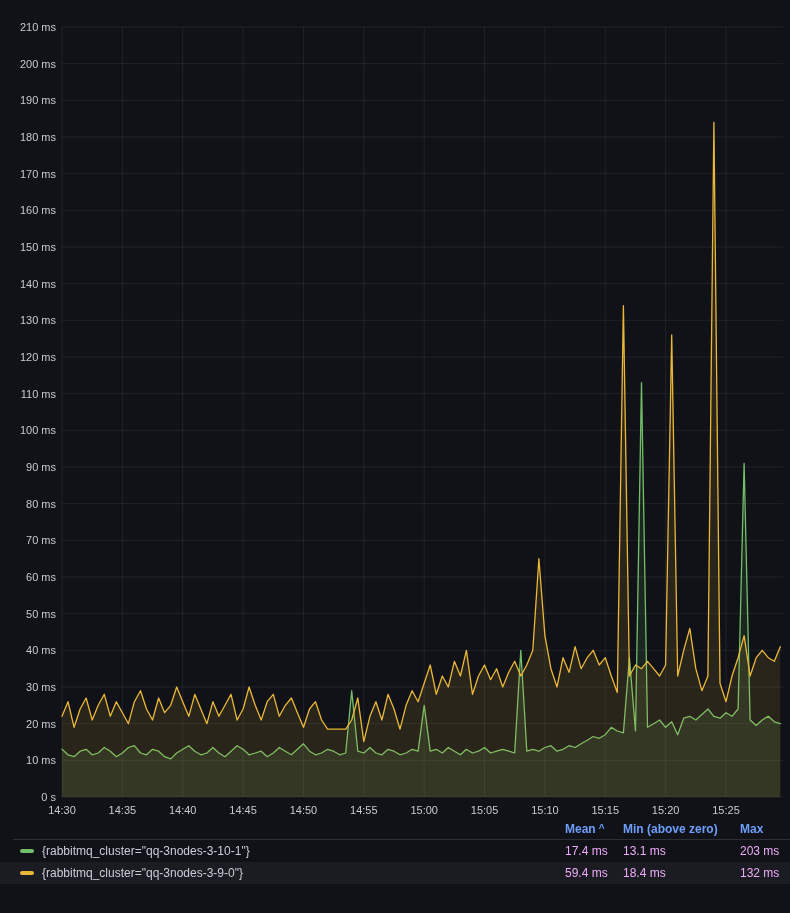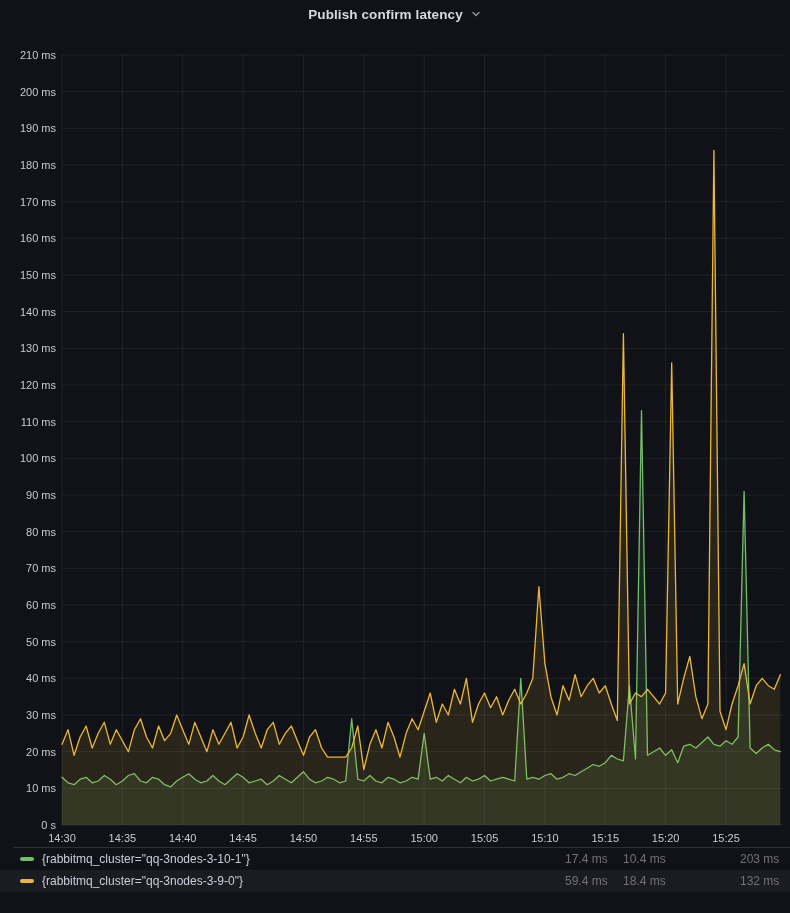--- a/index.html
+++ b/index.html
@@ -45,36 +45,28 @@
   .legend-row.alt { background:rgba(204,204,220,.055); }
   .series-cell { display:flex; align-items:center; padding-left:20px; min-width:0; }
   .swatch {
     width:14px; height:4px; border-radius:2px; margin-right:8px; flex:0 0 14px;
     cursor:pointer;
   }
   .series-name {
     color:#CCCCDC; cursor:pointer; white-space:nowrap; overflow:hidden;
     text-overflow:ellipsis;
   }
-  .val { color:#737373; }
+  .val { color:#f0abfc; }
   .caret { font-size:10px; margin-left:3px; position:relative; top:-1px; }
 </style>
 </head>
 <body>
 
 <div class="panel">
 
-  <div class="panel-header">
-    <span class="panel-title">Publish confirm latency</span>
-    <span class="chev">
-      <svg width="12" height="12" viewBox="0 0 12 12">
-          <polyline points="3,4.5 6,7.5 9,4.5" fill="none" stroke="currentColor" stroke-width="1.6" stroke-linecap="round" stroke-linejoin="round"></polyline>
-        </svg>
-    </span>
-  </div>
 
   <div class="chart-wrap">
     <svg id="chart-svg" width="790" height="819" viewBox="0 0 790 819">
         <line x1="62" x2="783" y1="797" y2="797" stroke="rgba(204,204,220,0.09)" stroke-width="1"></line>
         <line x1="62" x2="783" y1="760.3333333333334" y2="760.3333333333334" stroke="rgba(204,204,220,0.09)" stroke-width="1"></line>
         <line x1="62" x2="783" y1="723.6666666666666" y2="723.6666666666666" stroke="rgba(204,204,220,0.09)" stroke-width="1"></line>
         <line x1="62" x2="783" y1="687" y2="687" stroke="rgba(204,204,220,0.09)" stroke-width="1"></line>
         <line x1="62" x2="783" y1="650.3333333333334" y2="650.3333333333334" stroke="rgba(204,204,220,0.09)" stroke-width="1"></line>
         <line x1="62" x2="783" y1="613.6666666666666" y2="613.6666666666666" stroke="rgba(204,204,220,0.09)" stroke-width="1"></line>
         <line x1="62" x2="783" y1="577" y2="577" stroke="rgba(204,204,220,0.09)" stroke-width="1"></line>
@@ -140,29 +132,35 @@
         <text x="665.6363636363636" y="814" text-anchor="middle" font-size="11px" fill="#C8C9D3">15:20</text>
         <text x="726" y="814" text-anchor="middle" font-size="11px" fill="#C8C9D3">15:25</text>
         <polygon points="62.0,797 62.0,749.3 68.0,754.8 74.1,756.7 80.1,751.2 86.1,749.3 92.2,754.8 98.2,753.0 104.3,747.5 110.3,751.2 116.3,756.7 122.4,753.0 128.4,747.5 134.4,745.7 140.5,753.0 146.5,754.8 152.5,749.3 158.6,751.2 164.6,756.7 170.7,758.9 176.7,753.0 182.7,749.3 188.8,745.7 194.8,751.2 200.8,754.8 206.9,753.0 212.9,747.5 218.9,753.0 225.0,756.7 231.0,751.2 237.1,745.7 243.1,749.3 249.1,754.8 255.2,753.0 261.2,751.2 267.2,756.7 273.3,753.0 279.3,747.5 285.3,751.2 291.4,754.8 297.4,749.3 303.5,743.8 309.5,751.2 315.5,754.8 321.6,753.0 327.6,749.3 333.6,751.2 339.7,754.8 345.7,753.0 351.7,690.7 357.8,751.2 363.8,753.0 369.9,747.5 375.9,753.0 381.9,754.8 388.0,749.3 394.0,751.2 400.0,754.8 406.1,753.0 412.1,749.3 418.1,751.2 424.2,705.3 430.2,751.2 436.3,749.3 442.3,753.0 448.3,747.5 454.4,751.2 460.4,754.8 466.4,749.3 472.5,753.0 478.5,751.2 484.5,747.5 490.6,753.0 496.6,751.2 502.7,749.3 508.7,751.2 514.7,753.0 520.8,650.3 526.8,751.2 532.8,749.3 538.9,751.2 544.9,747.5 550.9,745.7 557.0,751.2 563.0,749.3 569.1,745.7 575.1,747.5 581.1,743.8 587.2,740.2 593.2,736.5 599.2,738.3 605.3,734.7 611.3,727.3 617.3,731.0 623.4,732.8 629.4,657.7 635.5,731.0 641.5,382.7 647.5,727.3 653.6,723.7 659.6,720.0 665.6,727.3 671.7,721.8 677.7,734.7 683.7,718.2 689.8,716.3 695.8,720.0 701.9,714.5 707.9,709.0 713.9,716.3 720.0,718.2 726.0,712.7 732.0,716.3 738.1,709.0 744.1,463.3 750.1,720.0 756.2,725.5 762.2,720.0 768.3,716.3 774.3,721.8 780.3,723.7 780.3,797" fill="#73BF69" fill-opacity="0.12" stroke="none"></polygon>
         <polyline points="62.0,749.3 68.0,754.8 74.1,756.7 80.1,751.2 86.1,749.3 92.2,754.8 98.2,753.0 104.3,747.5 110.3,751.2 116.3,756.7 122.4,753.0 128.4,747.5 134.4,745.7 140.5,753.0 146.5,754.8 152.5,749.3 158.6,751.2 164.6,756.7 170.7,758.9 176.7,753.0 182.7,749.3 188.8,745.7 194.8,751.2 200.8,754.8 206.9,753.0 212.9,747.5 218.9,753.0 225.0,756.7 231.0,751.2 237.1,745.7 243.1,749.3 249.1,754.8 255.2,753.0 261.2,751.2 267.2,756.7 273.3,753.0 279.3,747.5 285.3,751.2 291.4,754.8 297.4,749.3 303.5,743.8 309.5,751.2 315.5,754.8 321.6,753.0 327.6,749.3 333.6,751.2 339.7,754.8 345.7,753.0 351.7,690.7 357.8,751.2 363.8,753.0 369.9,747.5 375.9,753.0 381.9,754.8 388.0,749.3 394.0,751.2 400.0,754.8 406.1,753.0 412.1,749.3 418.1,751.2 424.2,705.3 430.2,751.2 436.3,749.3 442.3,753.0 448.3,747.5 454.4,751.2 460.4,754.8 466.4,749.3 472.5,753.0 478.5,751.2 484.5,747.5 490.6,753.0 496.6,751.2 502.7,749.3 508.7,751.2 514.7,753.0 520.8,650.3 526.8,751.2 532.8,749.3 538.9,751.2 544.9,747.5 550.9,745.7 557.0,751.2 563.0,749.3 569.1,745.7 575.1,747.5 581.1,743.8 587.2,740.2 593.2,736.5 599.2,738.3 605.3,734.7 611.3,727.3 617.3,731.0 623.4,732.8 629.4,657.7 635.5,731.0 641.5,382.7 647.5,727.3 653.6,723.7 659.6,720.0 665.6,727.3 671.7,721.8 677.7,734.7 683.7,718.2 689.8,716.3 695.8,720.0 701.9,714.5 707.9,709.0 713.9,716.3 720.0,718.2 726.0,712.7 732.0,716.3 738.1,709.0 744.1,463.3 750.1,720.0 756.2,725.5 762.2,720.0 768.3,716.3 774.3,721.8 780.3,723.7" fill="none" stroke="#73BF69" stroke-width="1.3" stroke-linejoin="round" stroke-linecap="round"></polyline>
         <polygon points="62.0,797 62.0,716.3 68.0,701.7 74.1,727.3 80.1,709.0 86.1,698.0 92.2,720.0 98.2,705.3 104.3,694.3 110.3,716.3 116.3,701.7 122.4,712.7 128.4,723.7 134.4,701.7 140.5,690.7 146.5,709.0 152.5,720.0 158.6,698.0 164.6,712.7 170.7,705.3 176.7,687.0 182.7,701.7 188.8,716.3 194.8,694.3 200.8,709.0 206.9,723.7 212.9,701.7 218.9,716.3 225.0,705.3 231.0,694.3 237.1,720.0 243.1,709.0 249.1,687.0 255.2,705.3 261.2,720.0 267.2,701.7 273.3,694.3 279.3,716.3 285.3,705.3 291.4,698.0 297.4,712.7 303.5,727.3 309.5,709.0 315.5,701.7 321.6,720.0 327.6,729.2 333.6,729.2 339.7,729.2 345.7,729.2 351.7,720.0 357.8,698.0 363.8,741.6 369.9,716.3 375.9,701.7 381.9,720.0 388.0,694.3 394.0,709.0 400.0,729.2 406.1,705.3 412.1,690.7 418.1,701.7 424.2,683.3 430.2,665.0 436.3,694.3 442.3,676.0 448.3,687.0 454.4,661.3 460.4,676.0 466.4,650.3 472.5,694.3 478.5,676.0 484.5,665.0 490.6,679.7 496.6,668.7 502.7,687.0 508.7,672.3 514.7,661.3 520.8,676.0 526.8,665.0 532.8,650.3 538.9,558.7 544.9,635.7 550.9,668.7 557.0,687.0 563.0,657.7 569.1,672.3 575.1,646.7 581.1,668.7 587.2,657.7 593.2,650.3 599.2,665.0 605.3,657.7 611.3,676.0 617.3,692.5 623.4,305.7 629.4,676.0 635.5,665.0 641.5,668.7 647.5,661.3 653.6,668.7 659.6,676.0 665.6,665.0 671.7,335.0 677.7,676.0 683.7,650.3 689.8,628.3 695.8,668.7 701.9,690.7 707.9,676.0 713.9,122.3 720.0,683.3 726.0,701.7 732.0,676.0 738.1,657.7 744.1,635.7 750.1,676.0 756.2,657.7 762.2,650.3 768.3,657.7 774.3,661.3 780.3,646.7 780.3,797" fill="#EAB839" fill-opacity="0.12" stroke="none"></polygon>
         <polyline points="62.0,716.3 68.0,701.7 74.1,727.3 80.1,709.0 86.1,698.0 92.2,720.0 98.2,705.3 104.3,694.3 110.3,716.3 116.3,701.7 122.4,712.7 128.4,723.7 134.4,701.7 140.5,690.7 146.5,709.0 152.5,720.0 158.6,698.0 164.6,712.7 170.7,705.3 176.7,687.0 182.7,701.7 188.8,716.3 194.8,694.3 200.8,709.0 206.9,723.7 212.9,701.7 218.9,716.3 225.0,705.3 231.0,694.3 237.1,720.0 243.1,709.0 249.1,687.0 255.2,705.3 261.2,720.0 267.2,701.7 273.3,694.3 279.3,716.3 285.3,705.3 291.4,698.0 297.4,712.7 303.5,727.3 309.5,709.0 315.5,701.7 321.6,720.0 327.6,729.2 333.6,729.2 339.7,729.2 345.7,729.2 351.7,720.0 357.8,698.0 363.8,741.6 369.9,716.3 375.9,701.7 381.9,720.0 388.0,694.3 394.0,709.0 400.0,729.2 406.1,705.3 412.1,690.7 418.1,701.7 424.2,683.3 430.2,665.0 436.3,694.3 442.3,676.0 448.3,687.0 454.4,661.3 460.4,676.0 466.4,650.3 472.5,694.3 478.5,676.0 484.5,665.0 490.6,679.7 496.6,668.7 502.7,687.0 508.7,672.3 514.7,661.3 520.8,676.0 526.8,665.0 532.8,650.3 538.9,558.7 544.9,635.7 550.9,668.7 557.0,687.0 563.0,657.7 569.1,672.3 575.1,646.7 581.1,668.7 587.2,657.7 593.2,650.3 599.2,665.0 605.3,657.7 611.3,676.0 617.3,692.5 623.4,305.7 629.4,676.0 635.5,665.0 641.5,668.7 647.5,661.3 653.6,668.7 659.6,676.0 665.6,665.0 671.7,335.0 677.7,676.0 683.7,650.3 689.8,628.3 695.8,668.7 701.9,690.7 707.9,676.0 713.9,122.3 720.0,683.3 726.0,701.7 732.0,676.0 738.1,657.7 744.1,635.7 750.1,676.0 756.2,657.7 762.2,650.3 768.3,657.7 774.3,661.3 780.3,646.7" fill="none" stroke="#EAB839" stroke-width="1.3" stroke-linejoin="round" stroke-linecap="round"></polyline>
       </svg>
   </div>
 
   <div class="legend">
+    <div class="legend-grid legend-header">
+      <div></div>
+      <div class="hcol"><span>Mean</span><span class="caret">^</span></div>
+      <div class="hcol">Min (above zero)</div>
+      <div class="hcol">Max</div>
+    </div>
     <div class="legend-divider"></div>
 
     <div class="legend-grid legend-row">
       <div class="series-cell">
         <span class="swatch" id="swatch-0" style="background: rgb(115, 191, 105);"></span>
         <span class="series-name">{rabbitmq_cluster="qq-3nodes-3-10-1"}</span>
       </div>
       <div class="val">17.4 ms</div>
-      <div class="val">10.4 ms</div>
+      <div class="val">13.1 ms</div>
       <div class="val">203 ms</div>
     </div>
 
     <div class="legend-grid legend-row alt">
       <div class="series-cell">
         <span class="swatch" id="swatch-1" style="background: rgb(234, 184, 57);"></span>
         <span class="series-name">{rabbitmq_cluster="qq-3nodes-3-9-0"}</span>
       </div>
       <div class="val">59.4 ms</div>
       <div class="val">18.4 ms</div>

